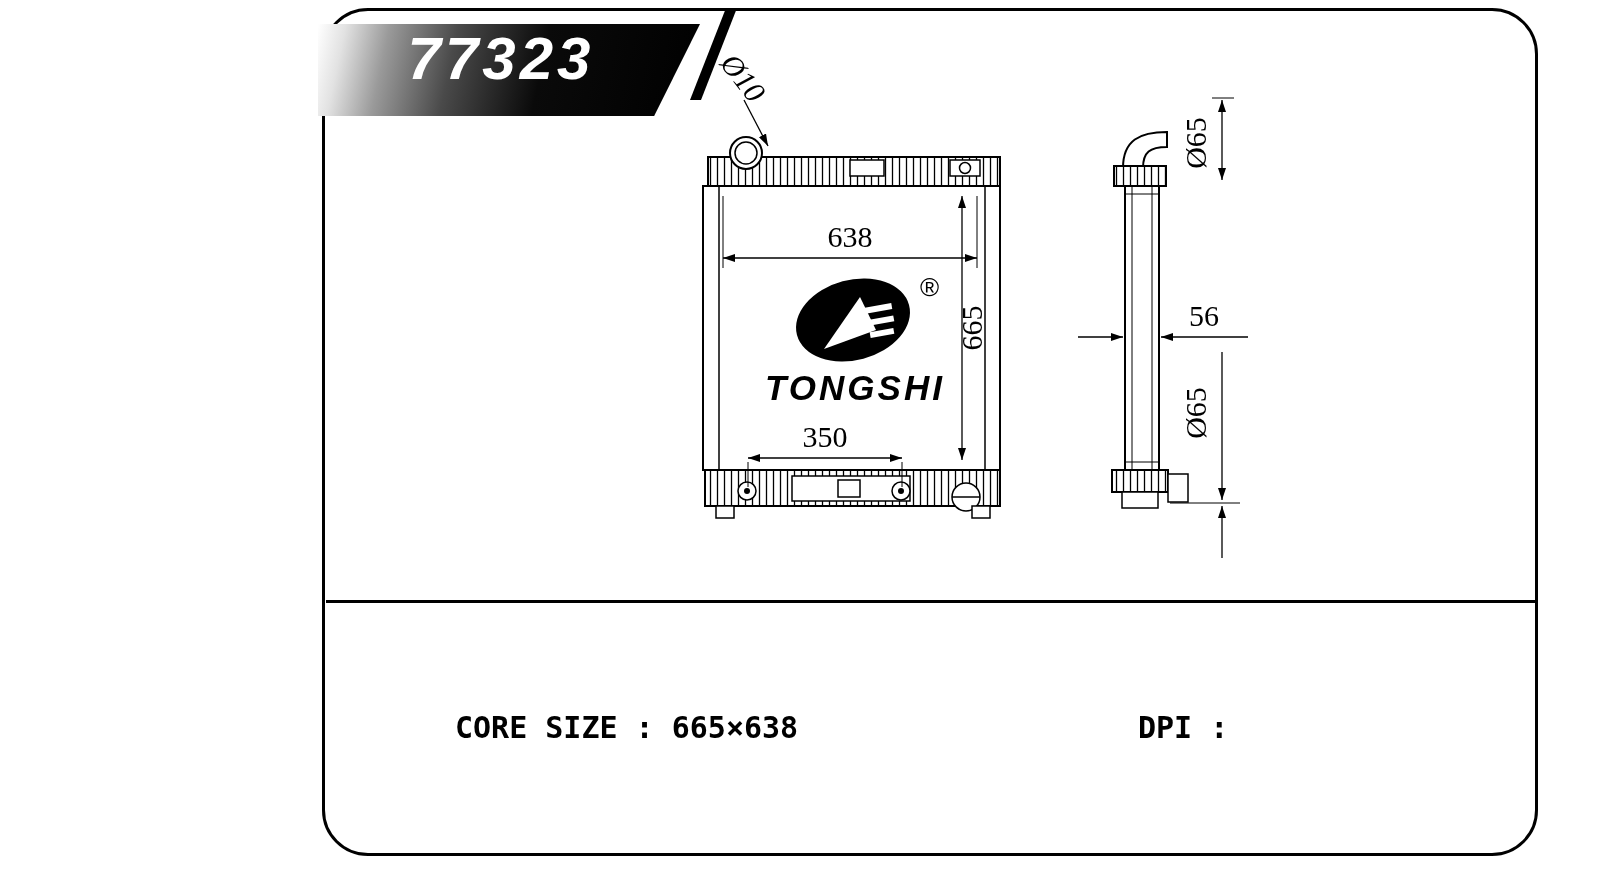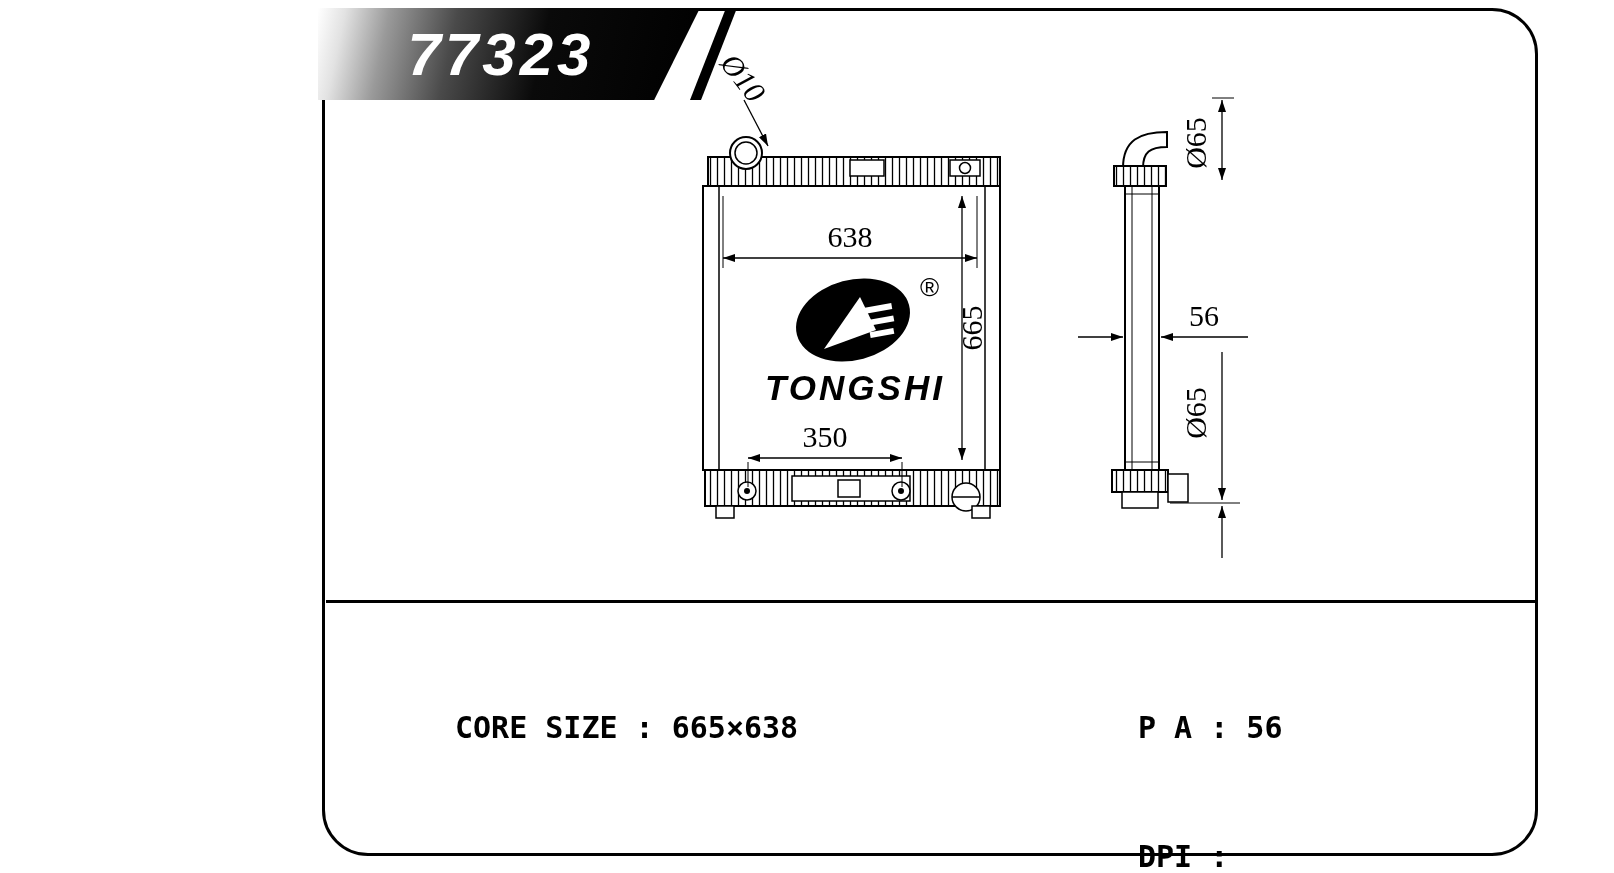--- a/index.html
+++ b/index.html
@@ -2,24 +2,24 @@
 <html><head>
 <meta charset="utf-8">
 <style>
   html,body{margin:0;padding:0;background:#fff;}
   body{width:1614px;height:873px;position:relative;overflow:hidden;
        font-family:"Liberation Sans",sans-serif;}
   .frame{position:absolute;left:322px;top:8px;width:1210px;height:842px;
          border:3px solid #000;border-radius:46px;background:transparent;}
   .divider{position:absolute;left:326px;top:600px;width:1210px;height:3px;background:#000;}
   .drawing-svg{position:absolute;left:0;top:0;}
-  .banner{position:absolute;left:318px;top:8px;width:382px;height:92px;
+  .banner{position:absolute;left:318px;top:24px;width:382px;height:92px;
           background:linear-gradient(102deg,#ffffff 0%,#e2e2e2 7%,#9a9a9a 18%,#4a4a4a 35%,#0a0a0a 58%,#000 100%);
           clip-path:polygon(0 0,100% 0,88% 100%,0 100%);
-          display:flex;align-items:center;justify-content:center;z-index:5;}
+          display:flex;align-items:flex-start;justify-content:center;z-index:5;}
   .banner-tip{position:absolute;left:690px;top:8px;width:50px;height:92px;background:#000;
           clip-path:polygon(72% 0,94% 0,22% 100%,0 100%);z-index:5;}
   .part-number{color:#fff;font-size:60px;font-weight:700;font-style:italic;
           letter-spacing:4px;transform:translateX(-8px);}
   .specs-left{position:absolute;left:455px;top:620px;
           font-family:"DejaVu Sans Mono",monospace;font-weight:700;font-size:30px;
           line-height:43px;color:#000;white-space:pre;}
   .specs-right{position:absolute;left:1138px;top:620px;
           font-family:"DejaVu Sans Mono",monospace;font-weight:700;font-size:30px;
           line-height:43px;color:#000;white-space:pre;}
@@ -130,17 +130,16 @@
 
 <div class="divider"></div>
 
 <div class="specs-left">
   <div class="spec-line">CORE SIZE : 665×638</div>
   
   
 </div>
 
 <div class="specs-right">
-  <div class="spec-line">P A : 56</div>
   <div class="spec-line">DPI :</div>
   
   
 </div>
 
 </body></html>

